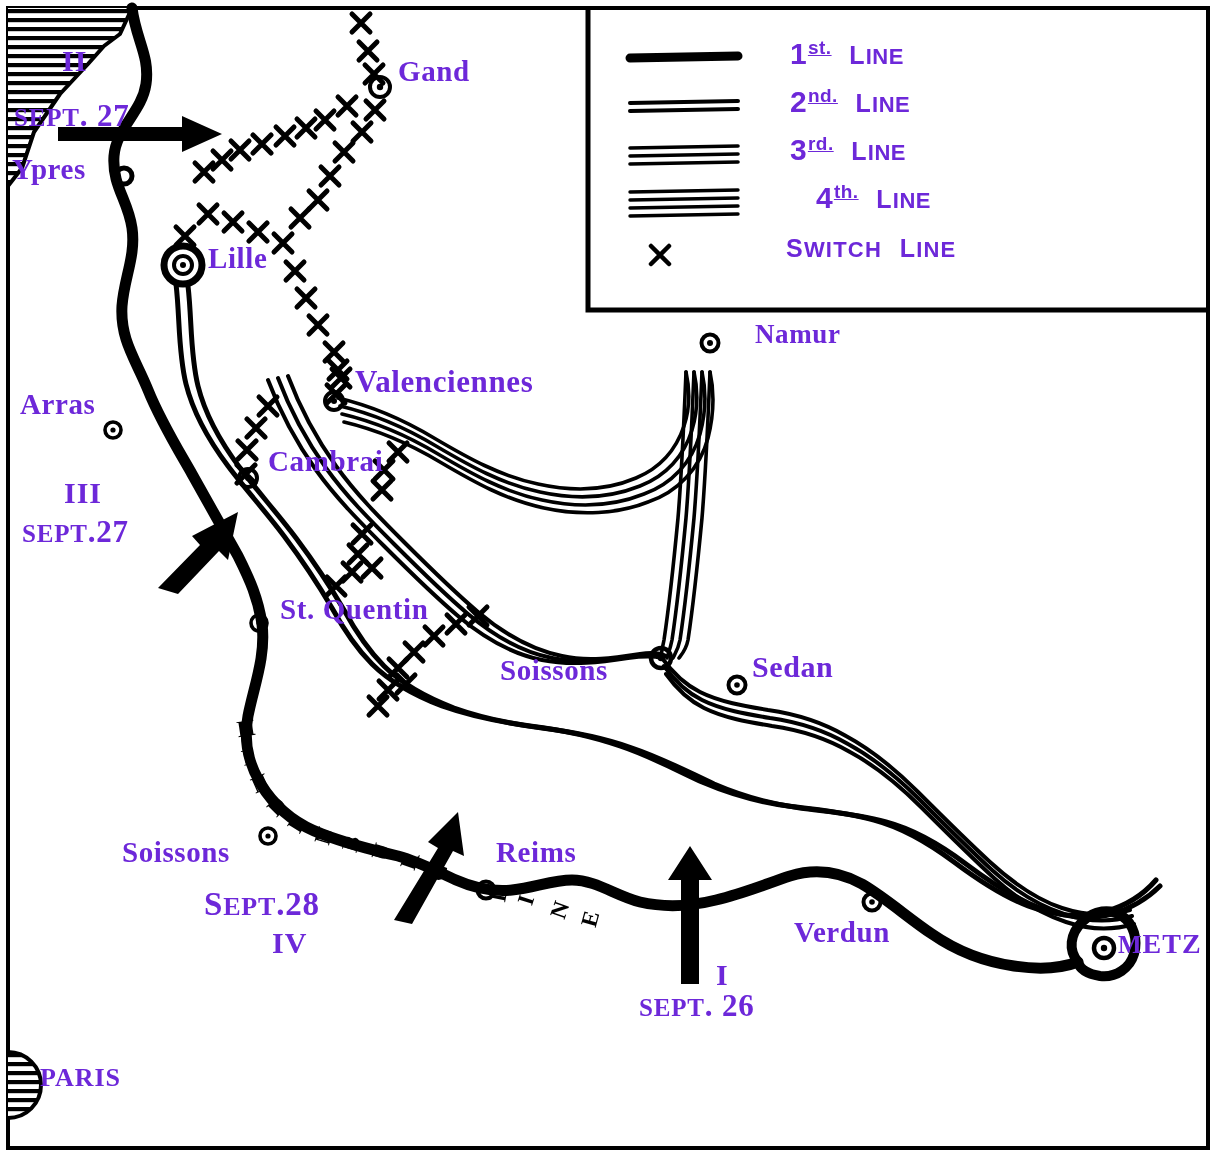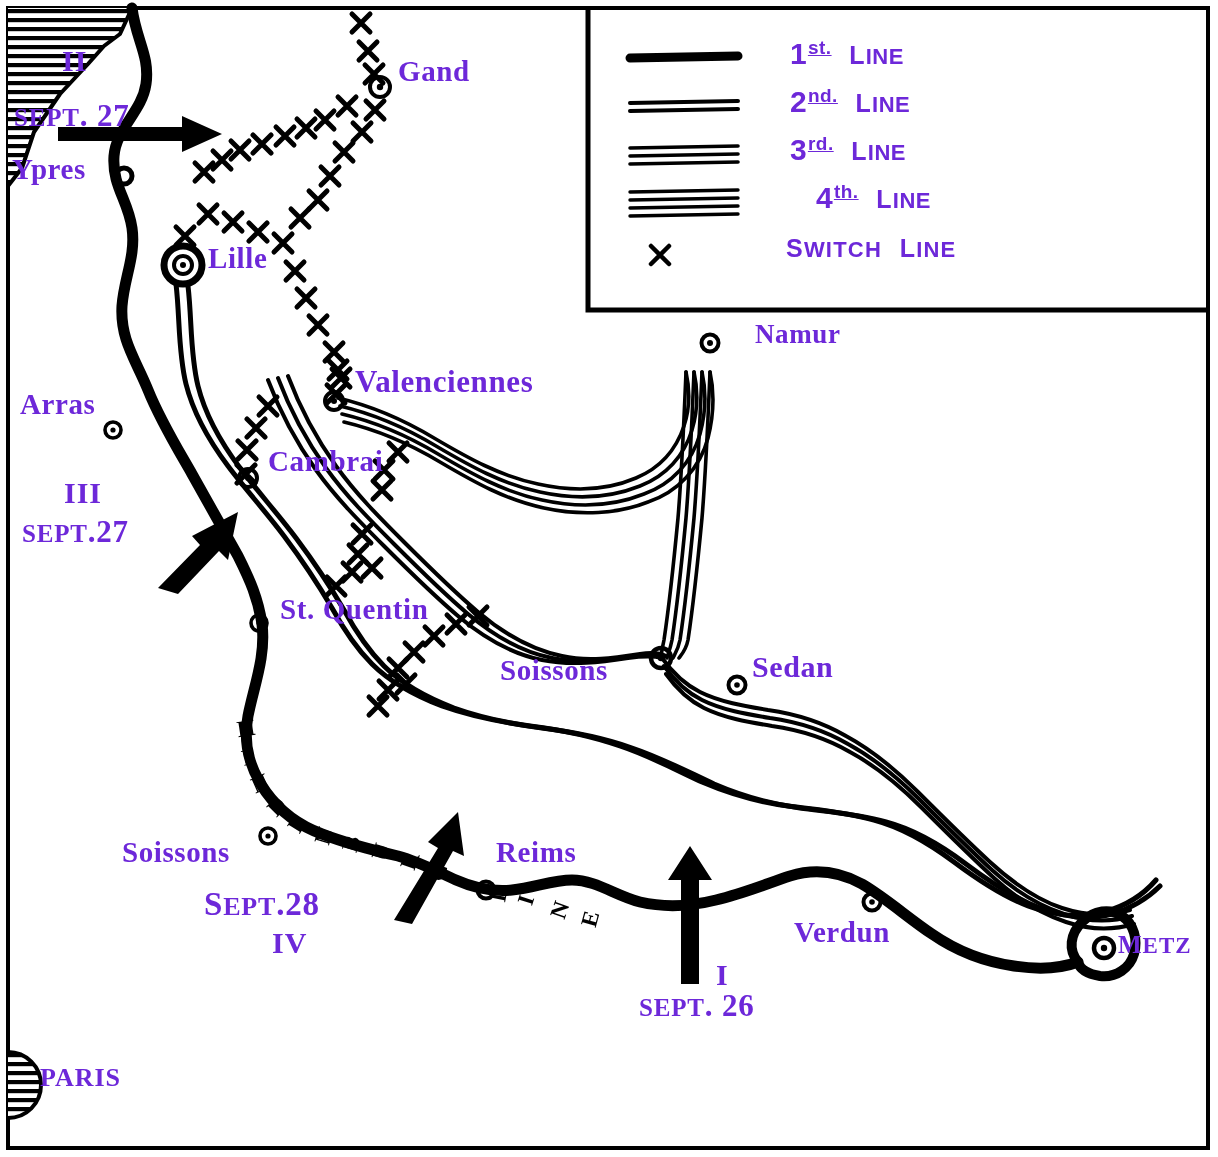--- a/index.html
+++ b/index.html
@@ -619,21 +619,21 @@
 
   <div class="lbl place" style="left:752px; top:652px; font-size:30px;">Sedan</div>
 
   <div class="lbl place" style="left:122px; top:838px;">Soissons</div>
 
   <div class="lbl place" style="left:496px; top:838px;">Reims</div>
 
   <div class="lbl place" style="left:775px; top:918px;margin-left:19px;">Verdun</div>
 
   <div class="lbl metz-label" style="left:1118px; top:928px;">
-    <span class="sc">M</span><span style="font-size:23px;margin-top:16px;">ETZ</span>
+    <span class="sc">M</span><span style="font-size:28px;margin-top:16px;">ETZ</span>
   </div>
 
   <div class="lbl paris-label" style="left:40px; top:1060px;">
     <span class="sc">P</span><span style="font-size:26px;">ARIS</span>
   </div>
 
   <div class="lbl unit-roman" style="left:62px; top:46px;">II</div>
   <div class="lbl unit-date" style="left:14px; top:100px;">
     <span class="sc">S</span><span style="font-size:25px;">EPT</span><span>.</span>
     <span style="font-size:31px;">27</span>

